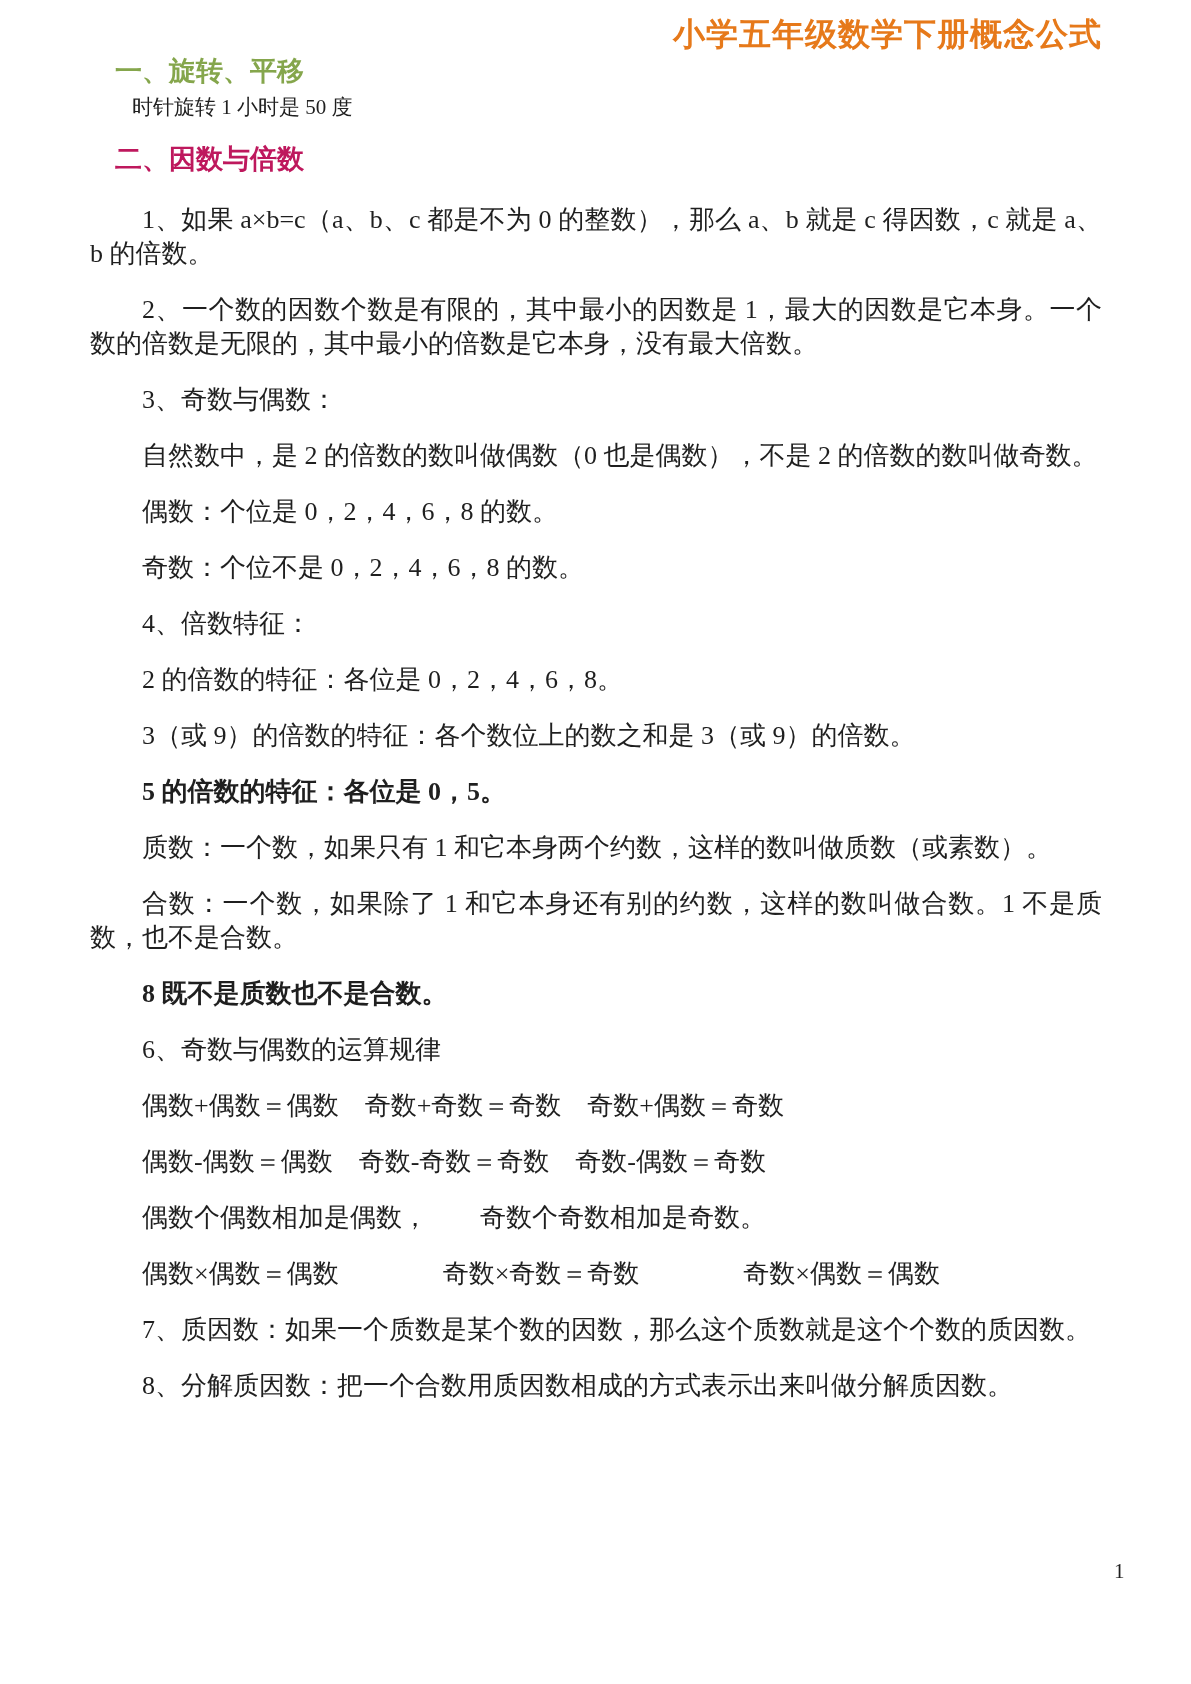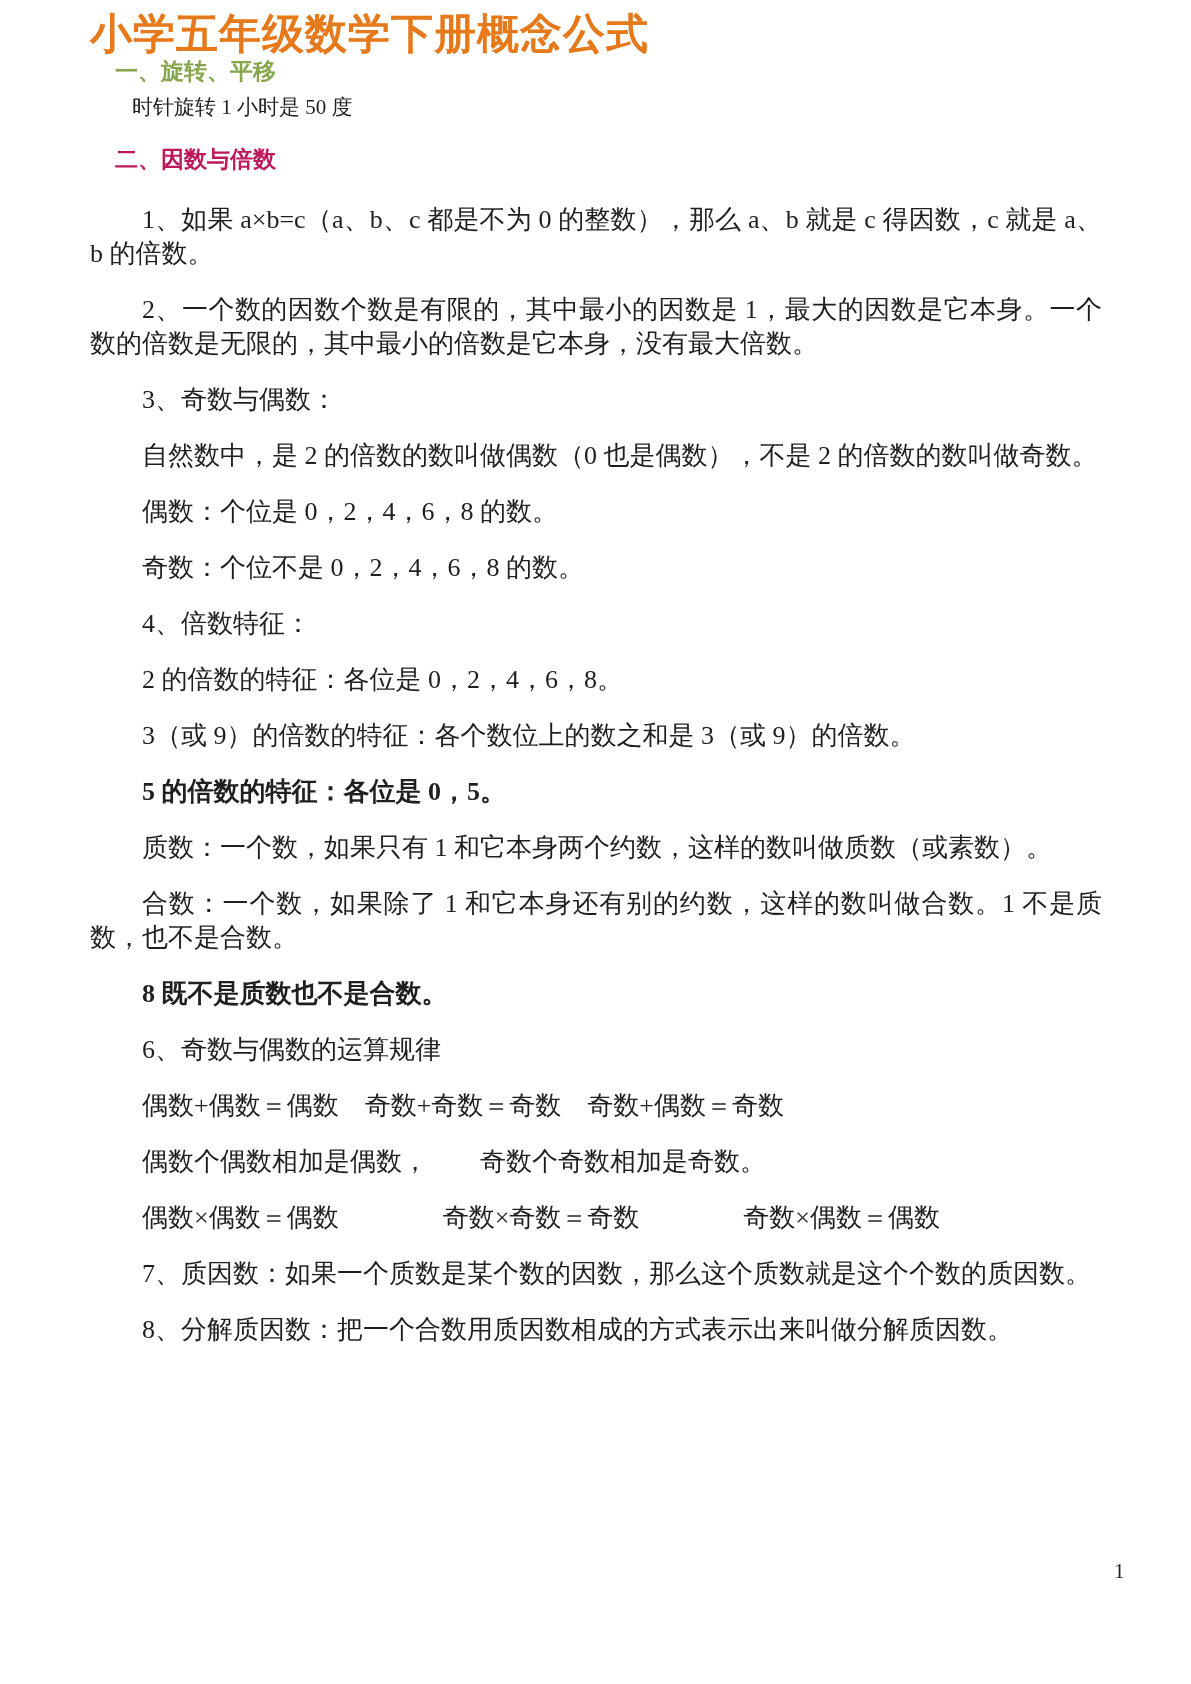--- a/index.html
+++ b/index.html
@@ -18,32 +18,32 @@
     color: #1f1f1f;
   }
   .content {
     position: absolute;
     left: 90px;
     top: 16px;
     width: 1012px;
   }
   .doc-title {
     margin: 0 0 3px 0;
-    text-align: left;
+    text-align: right;
     font-family: "Liberation Serif", "DejaVu Serif", serif;
     font-weight: bold;
-    font-size: 42px;
+    font-size: 32px;
     line-height: 36px;
     letter-spacing: 1px;
   }
   .green-heading {
     margin: 0 0 3px 25px;
     font-family: "Liberation Sans", "DejaVu Sans", sans-serif;
     font-weight: bold;
-    font-size: 23px;
+    font-size: 27px;
     line-height: 32px;
   }
   .green-heading.second {
     margin-bottom: 28px;
   }
   .intro-line {
     margin: 0 0 19px 0;
     font-size: 21px;
     line-height: 34px;
     text-indent: 2em;
@@ -88,20 +88,21 @@
     <p class="body-para">奇数：个位不是 0，2，4，6，8 的数。</p>
     <p class="body-para">4、倍数特征：</p>
     <p class="body-para">2 的倍数的特征：各位是 0，2，4，6，8。</p>
     <p class="body-para">3（或 9）的倍数的特征：各个数位上的数之和是 3（或 9）的倍数。</p>
     <p class="body-para bold">5 的倍数的特征：各位是 0，5。</p>
     <p class="body-para">质数：一个数，如果只有 1 和它本身两个约数，这样的数叫做质数（或素数）。</p>
     <p class="body-para">合数：一个数，如果除了 1 和它本身还有别的约数，这样的数叫做合数。1 不是质数，也不是合数。</p>
     <p class="body-para bold">8 既不是质数也不是合数。</p>
     <p class="body-para">6、奇数与偶数的运算规律</p>
     <p class="body-para">偶数+偶数＝偶数　奇数+奇数＝奇数　奇数+偶数＝奇数</p>
+    <p class="body-para">偶数-偶数＝偶数　奇数-奇数＝奇数　奇数-偶数＝奇数</p>
     <p class="body-para">偶数个偶数相加是偶数，　　奇数个奇数相加是奇数。</p>
     <p class="body-para">偶数×偶数＝偶数　　　　奇数×奇数＝奇数　　　　奇数×偶数＝偶数</p>
     <p class="body-para">7、质因数：如果一个质数是某个数的因数，那么这个质数就是这个个数的质因数。</p>
     <p class="body-para">8、分解质因数：把一个合数用质因数相成的方式表示出来叫做分解质因数。</p>
 
   </div>
 
   <div class="page-number">1</div>
 </div>
 

